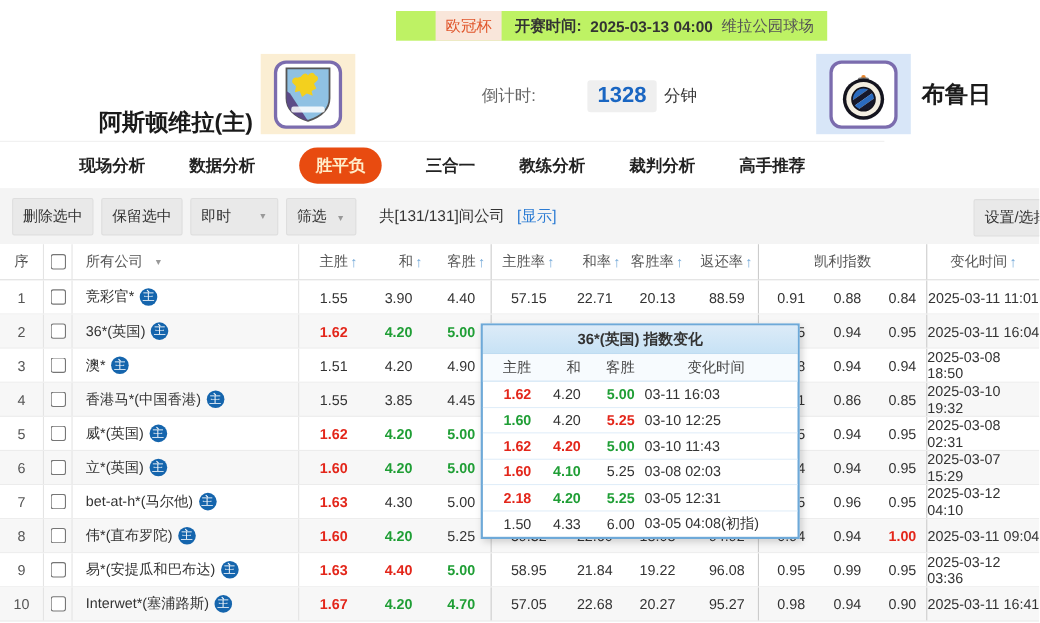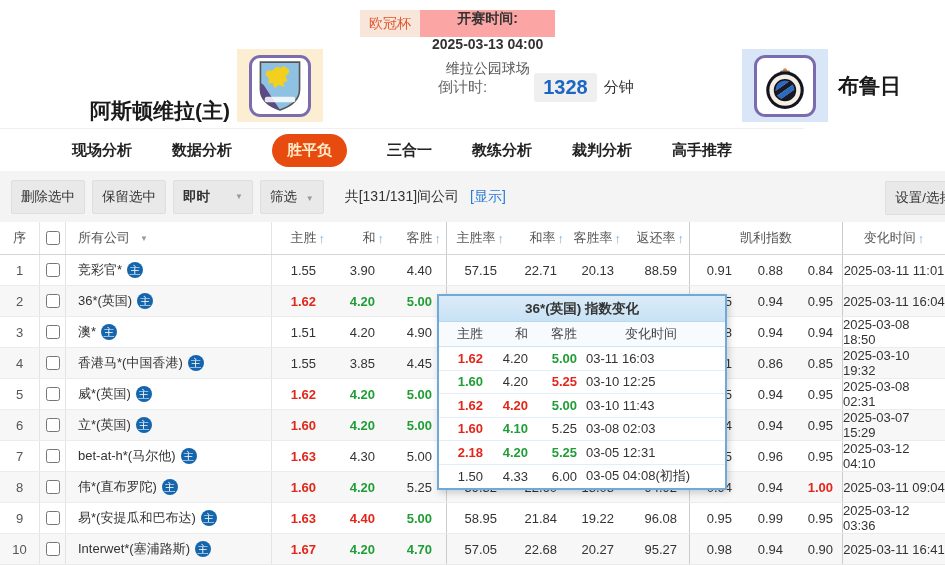--- a/index.html
+++ b/index.html
@@ -1,22 +1,22 @@
 <!DOCTYPE html>
 <html><head>
 <meta charset="utf-8">
 <style>
   * { margin:0; padding:0; box-sizing:border-box; }
   body { font-family:"Liberation Sans","DejaVu Sans",sans-serif; background:#fff; }
   .page { position:relative; width:945px; height:566px; background:#fff; overflow:hidden; }
 
   
-  .match-info { position:absolute; left:360px; top:10px; display:flex; align-items:stretch; background:#fca5a5; font-size:14px; height:27px; }
+  .match-info { position:absolute; left:360px; top:10px; display:flex; align-items:stretch; background:#bef264; font-size:14px; height:27px;padding-left:36px; }
   .league-badge { background:#f9e6da; color:#e0552a; padding:0 9px; display:flex; align-items:center; }
-  .kick-wrap { display:flex; align-items:center; padding:0 12px; gap:8px;flex-direction:column; }
+  .kick-wrap { display:flex; align-items:center; padding:0 12px; gap:8px; }
   .kick-label, .kick-time { font-weight:bold; color:#333; }
   .venue { color:#555; }
 
   
   .team-name { position:absolute; top:72px; font-size:21px; font-weight:bold; color:#1a1a1a; }
   .home-name { left:30px; width:200px; text-align:right;margin-top:25px; }
   .away-name { left:838px; }
   .badge-box { position:absolute; top:49px; width:86px; height:73px; display:flex; align-items:center; justify-content:center; }
   .home-badge-box { left:237px; background:#fbeed3; }
   .away-badge-box { left:742px; background:#d8e6f8; }
@@ -27,21 +27,21 @@
   .cd-unit { font-size:15px; color:#333; }
 
   
   .tabs { position:absolute; top:128px; left:0; width:804px; height:43px; display:flex; justify-content:center; align-items:center; gap:40px; background:#fff; border-top:1px solid #f0f0f0; }
   .tab { font-size:15px; font-weight:bold; color:#222; cursor:pointer; padding:7px 0; }
   .tab.active { background:#e84b10; color:#ffedc9; padding:7px 15px; border-radius:17px; }
 
   
   .toolbar { position:absolute; top:171px; left:0; width:945px; height:51px; background:#f4f4f4; display:flex; align-items:center; padding-left:11px; gap:7px; }
   .tb-btn { background:#e9e9e9; border:1px solid #dedede; color:#333; font-size:13.5px; padding:7px 9px; border-radius:2px; white-space:nowrap; cursor:pointer; }
-  .tb-select { width:80px; display:flex; justify-content:space-between; align-items:center;font-weight:bold; }
+  .tb-select { width:80px; display:flex; justify-content:space-between; align-items:center; }
   .arrow-down { color:#999; font-size:8px; margin-left:5px; }
   .count-text { font-size:14px; color:#333; margin-left:14px; }
   .show-link { color:#2b7bd3; margin-left:4px; cursor:pointer; }
   .settings-btn { position:absolute; right:-18px; top:10px; }
 
   
   .grid-cols { display:grid; grid-template-columns:40px 26px 206px 58px 59px 58px 62px 60px 57px 64px 51px 51px 51px 102px; align-items:center; }
   .thead { position:absolute; top:222px; left:0; width:945px; height:33px; font-size:13px; color:#555; background:#fff; border-bottom:1px solid #d5d5d5; }
   .th { height:100%; display:flex; align-items:center; }
   .th.center { justify-content:center; }

